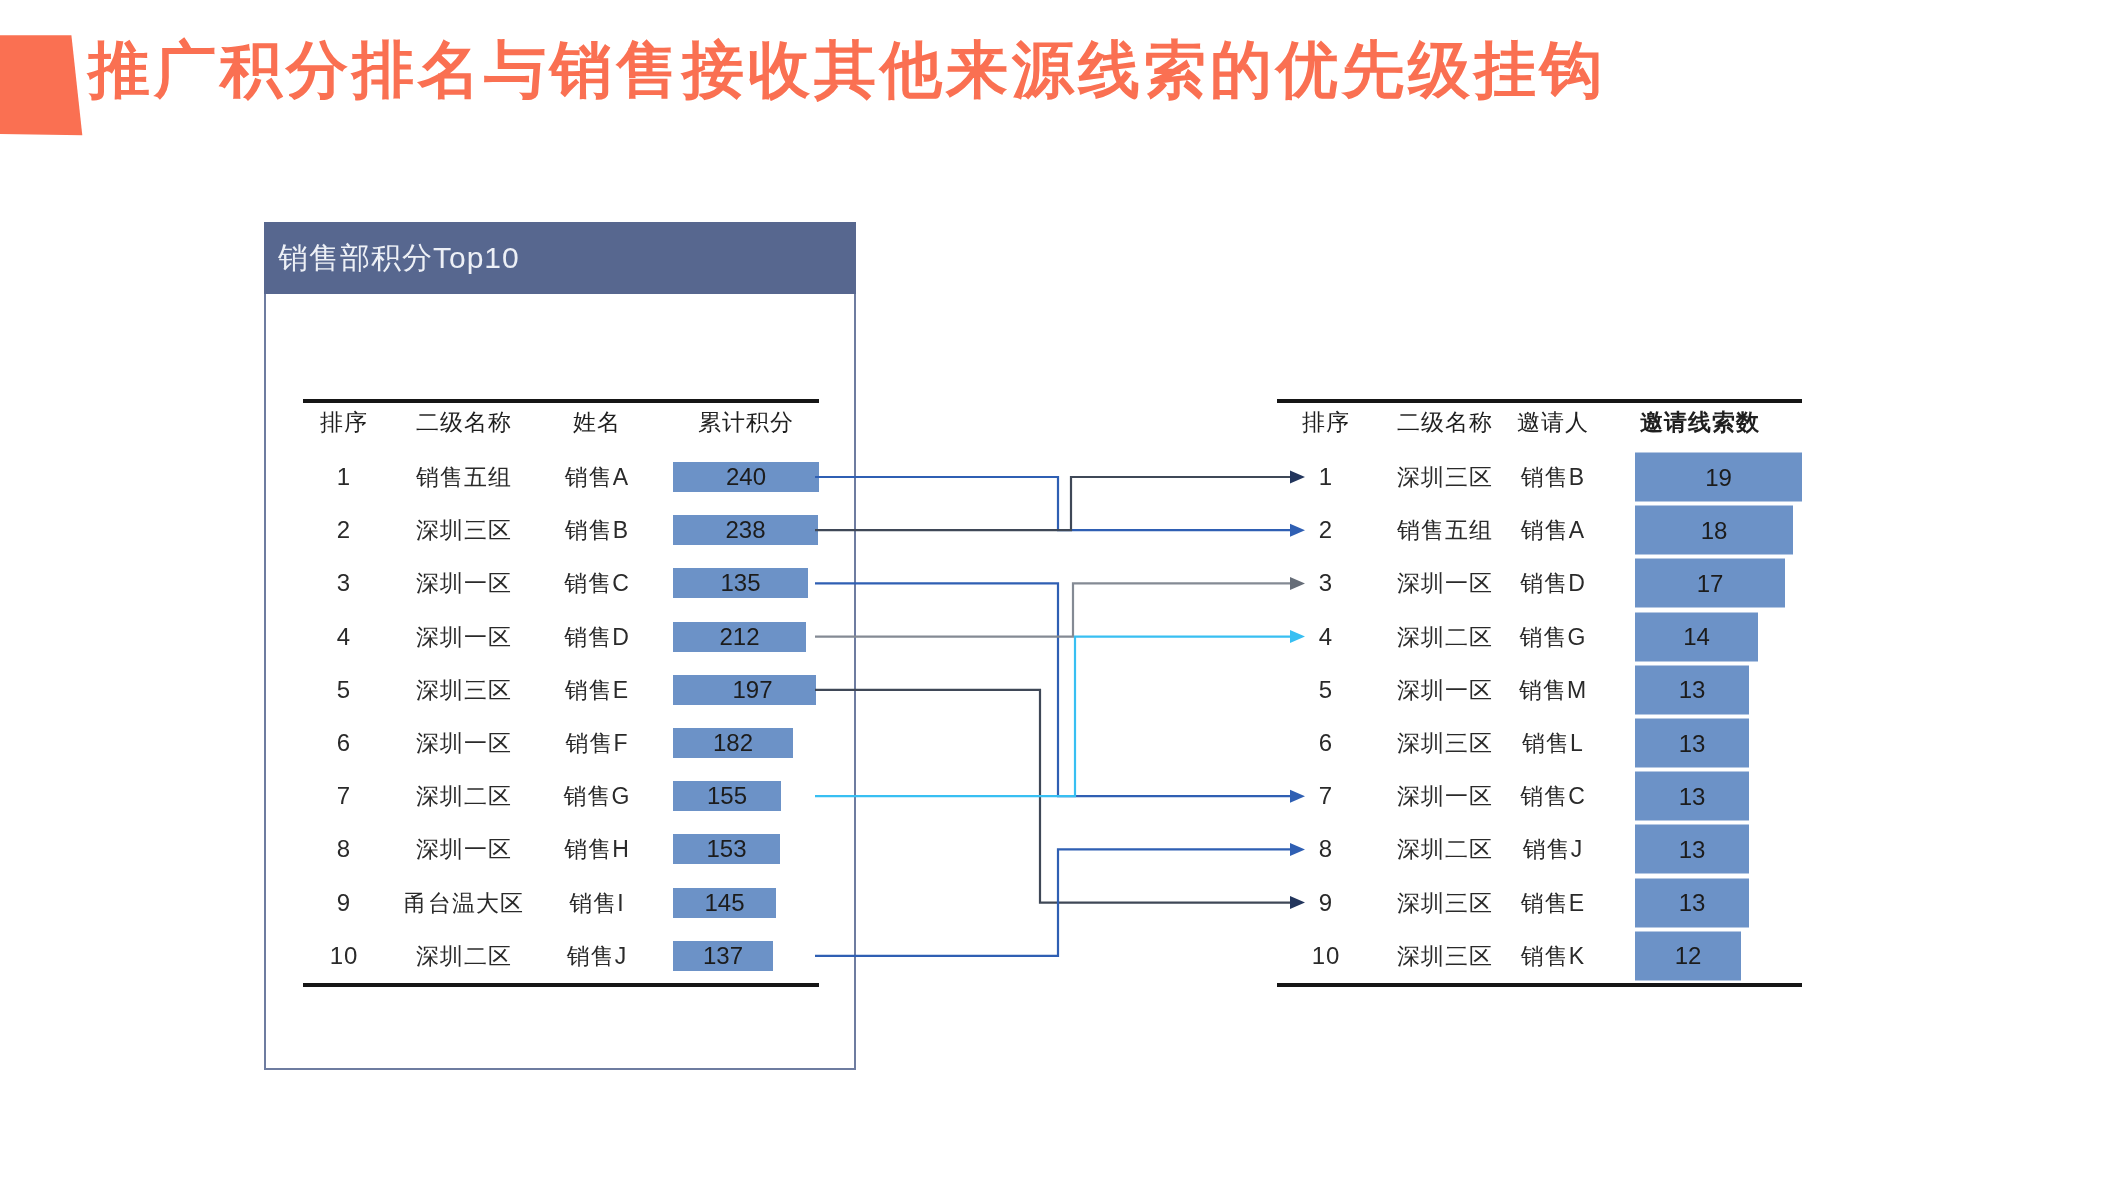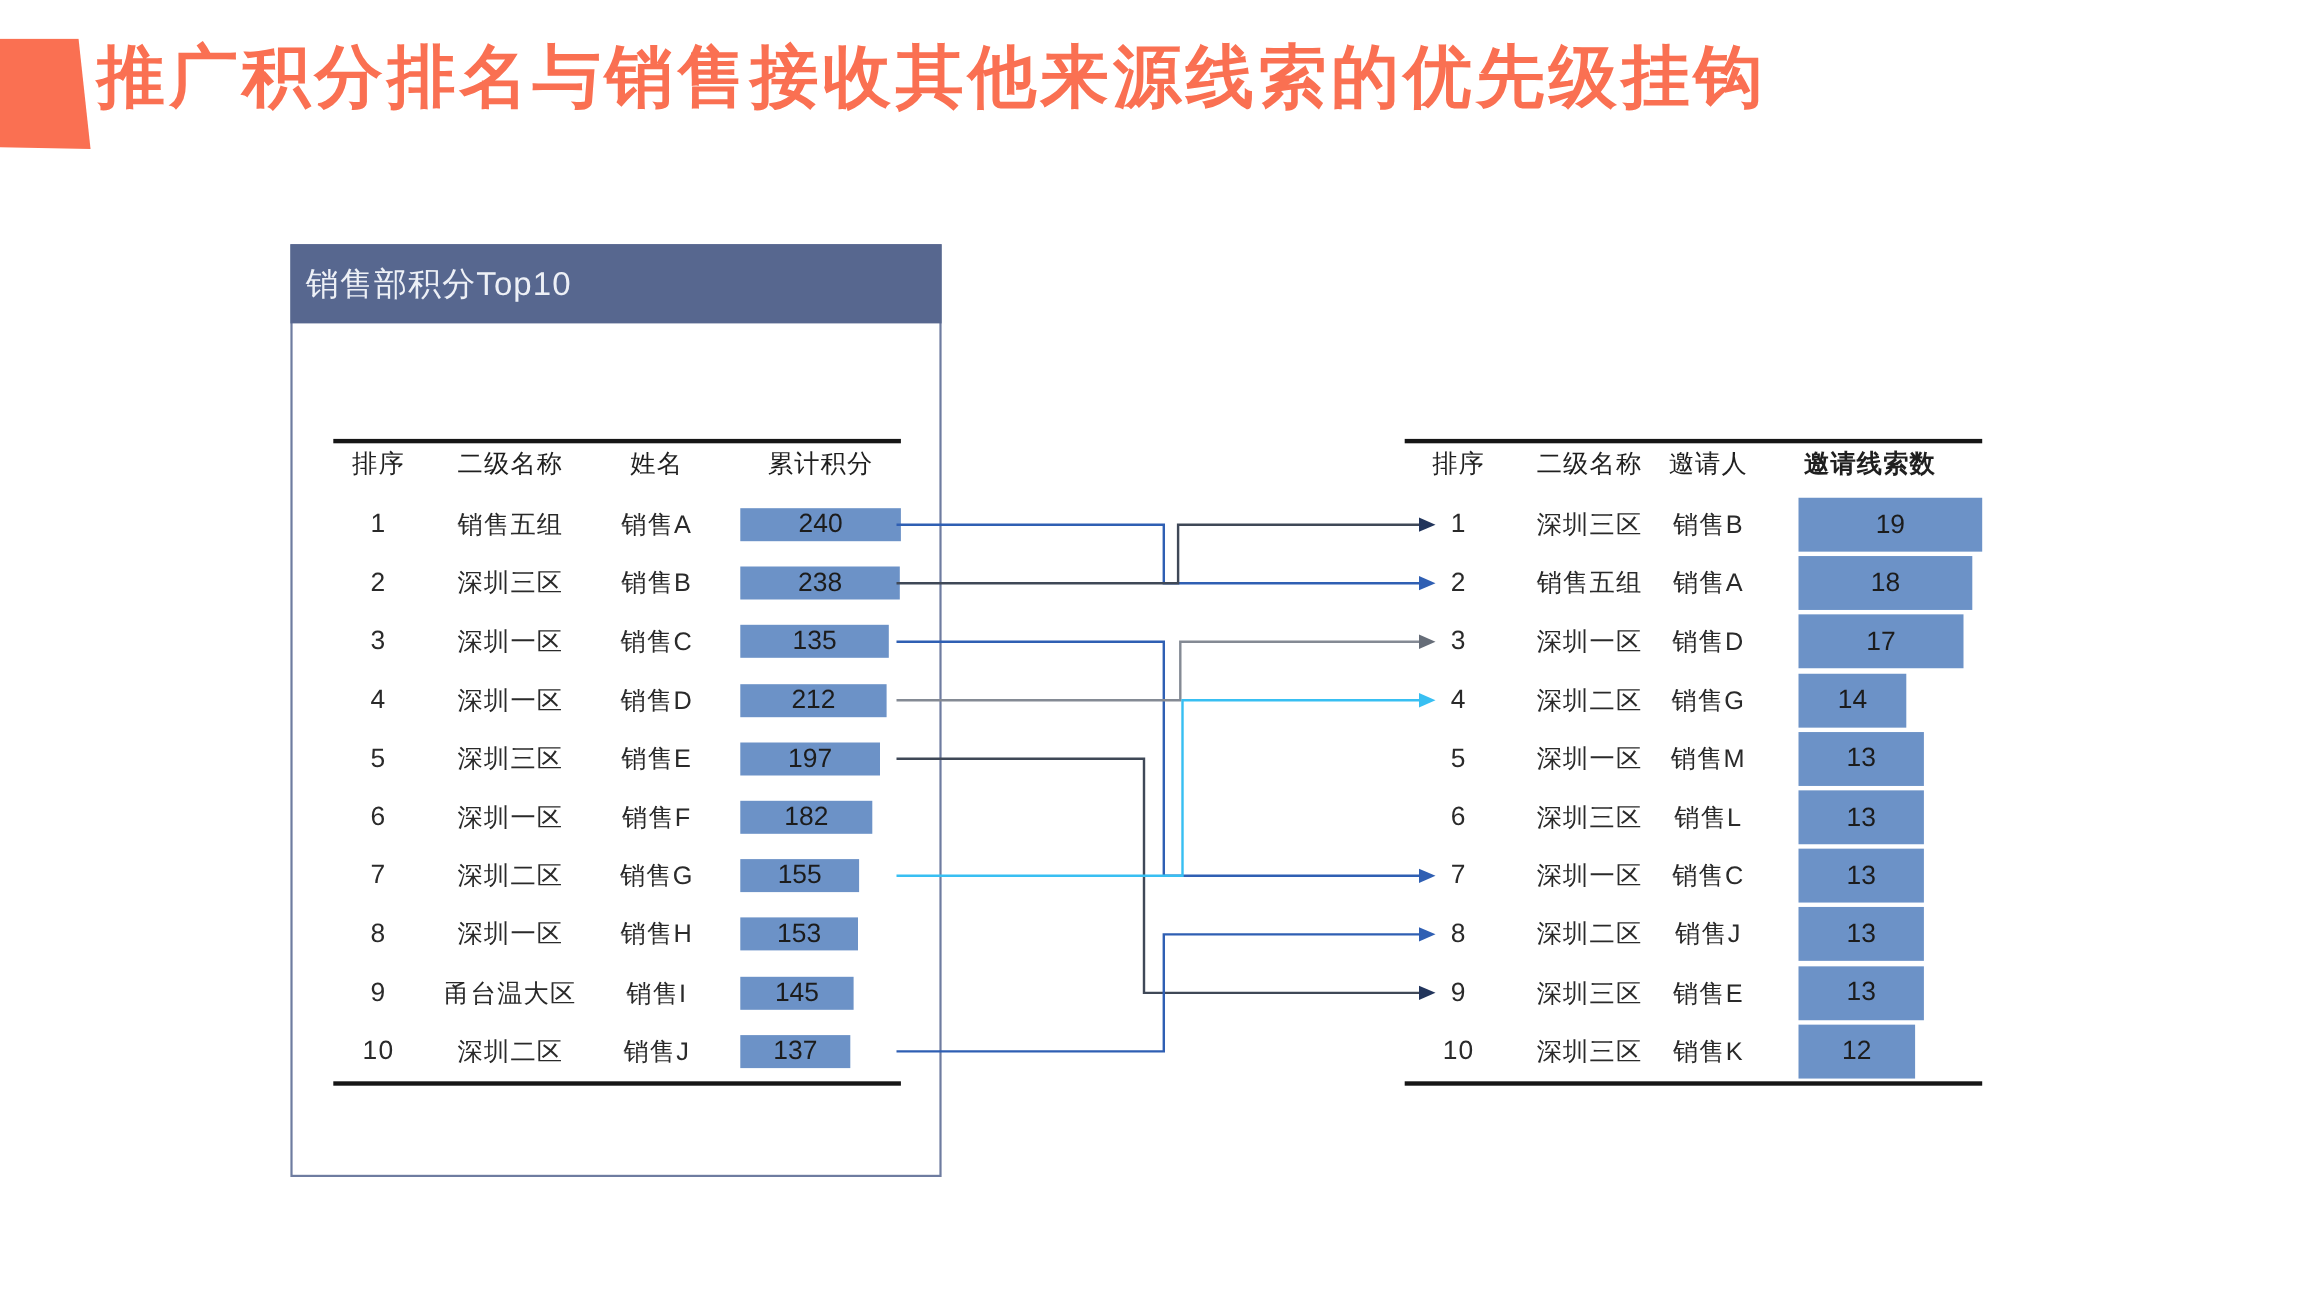--- a/index.html
+++ b/index.html
@@ -73,21 +73,21 @@
       <div class="cell" style="left: 464px; top: 583.4px;">深圳一区</div>
       <div class="cell" style="left: 597px; top: 583.4px;">销售C</div>
       <div class="bar" style="left: 673px; top: 583.4px; width: 135px; height: 30px;">135</div>
       <div class="cell rank" style="left: 344px; top: 636.6px;">4</div>
       <div class="cell" style="left: 464px; top: 636.6px;">深圳一区</div>
       <div class="cell" style="left: 597px; top: 636.6px;">销售D</div>
       <div class="bar" style="left: 673px; top: 636.6px; width: 133px; height: 30px;">212</div>
       <div class="cell rank" style="left: 344px; top: 689.8px;">5</div>
       <div class="cell" style="left: 464px; top: 689.8px;">深圳三区</div>
       <div class="cell" style="left: 597px; top: 689.8px;">销售E</div>
-      <div class="bar" style="left: 673px; top: 689.8px; width: 127px; height: 30px;">197</div>
+      <div class="bar" style="left: 673px; top: 689.8px; width: 127px; height: 30px; padding-left: 16px;">197</div>
       <div class="cell rank" style="left: 344px; top: 743px;">6</div>
       <div class="cell" style="left: 464px; top: 743px;">深圳一区</div>
       <div class="cell" style="left: 597px; top: 743px;">销售F</div>
       <div class="bar" style="left: 673px; top: 743px; width: 120px; height: 30px;">182</div>
       <div class="cell rank" style="left: 344px; top: 796.2px;">7</div>
       <div class="cell" style="left: 464px; top: 796.2px;">深圳二区</div>
       <div class="cell" style="left: 597px; top: 796.2px;">销售G</div>
       <div class="bar" style="left: 673px; top: 796.2px; width: 108px; height: 30px;">155</div>
       <div class="cell rank" style="left: 344px; top: 849.4px;">8</div>
       <div class="cell" style="left: 464px; top: 849.4px;">深圳一区</div>
@@ -115,21 +115,21 @@
       <div class="cell" style="left: 1445px; top: 530.2px;">销售五组</div>
       <div class="cell" style="left: 1553px; top: 530.2px;">销售A</div>
       <div class="bar" style="left: 1635px; top: 530.2px; width: 158px; height: 49px;">18</div>
       <div class="cell rank" style="left: 1326px; top: 583.4px;">3</div>
       <div class="cell" style="left: 1445px; top: 583.4px;">深圳一区</div>
       <div class="cell" style="left: 1553px; top: 583.4px;">销售D</div>
       <div class="bar" style="left: 1635px; top: 583.4px; width: 150px; height: 49px;">17</div>
       <div class="cell rank" style="left: 1326px; top: 636.6px;">4</div>
       <div class="cell" style="left: 1445px; top: 636.6px;">深圳二区</div>
       <div class="cell" style="left: 1553px; top: 636.6px;">销售G</div>
-      <div class="bar" style="left: 1635px; top: 636.6px; width: 98px; height: 49px;">14</div>
+      <div class="bar" style="left: 1635px; top: 636.6px; width: 123px; height: 49px;">14</div>
       <div class="cell rank" style="left: 1326px; top: 689.8px;">5</div>
       <div class="cell" style="left: 1445px; top: 689.8px;">深圳一区</div>
       <div class="cell" style="left: 1553px; top: 689.8px;">销售M</div>
       <div class="bar" style="left: 1635px; top: 689.8px; width: 114px; height: 49px;">13</div>
       <div class="cell rank" style="left: 1326px; top: 743px;">6</div>
       <div class="cell" style="left: 1445px; top: 743px;">深圳三区</div>
       <div class="cell" style="left: 1553px; top: 743px;">销售L</div>
       <div class="bar" style="left: 1635px; top: 743px; width: 114px; height: 49px;">13</div>
       <div class="cell rank" style="left: 1326px; top: 796.2px;">7</div>
       <div class="cell" style="left: 1445px; top: 796.2px;">深圳一区</div>

